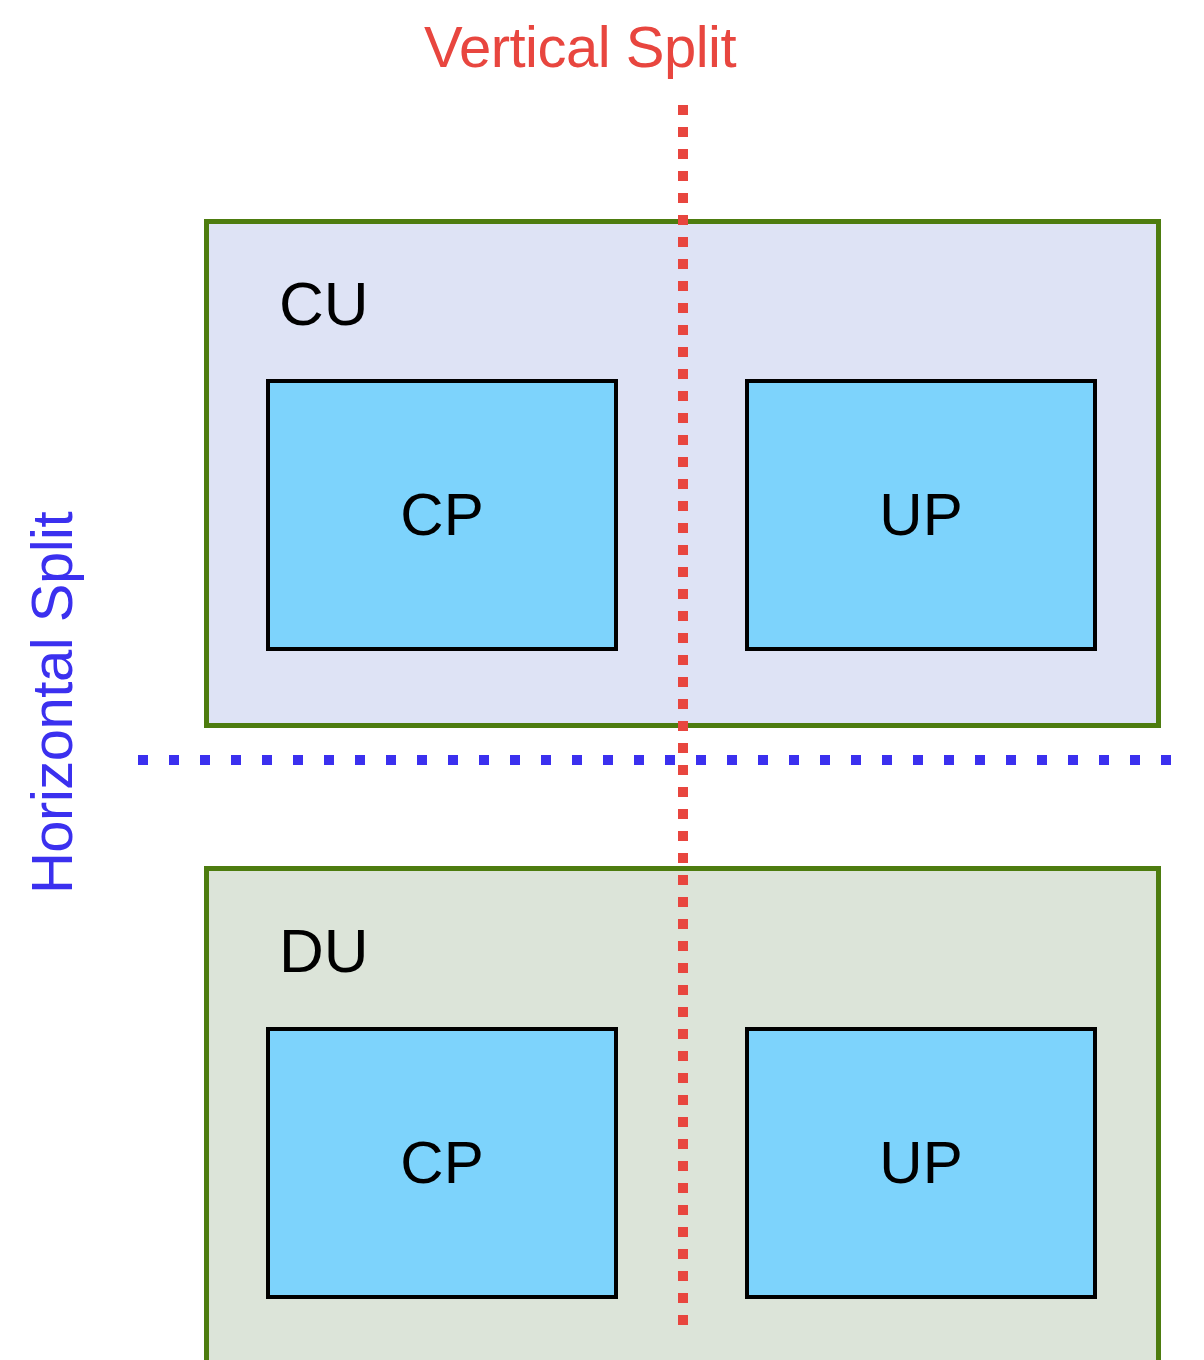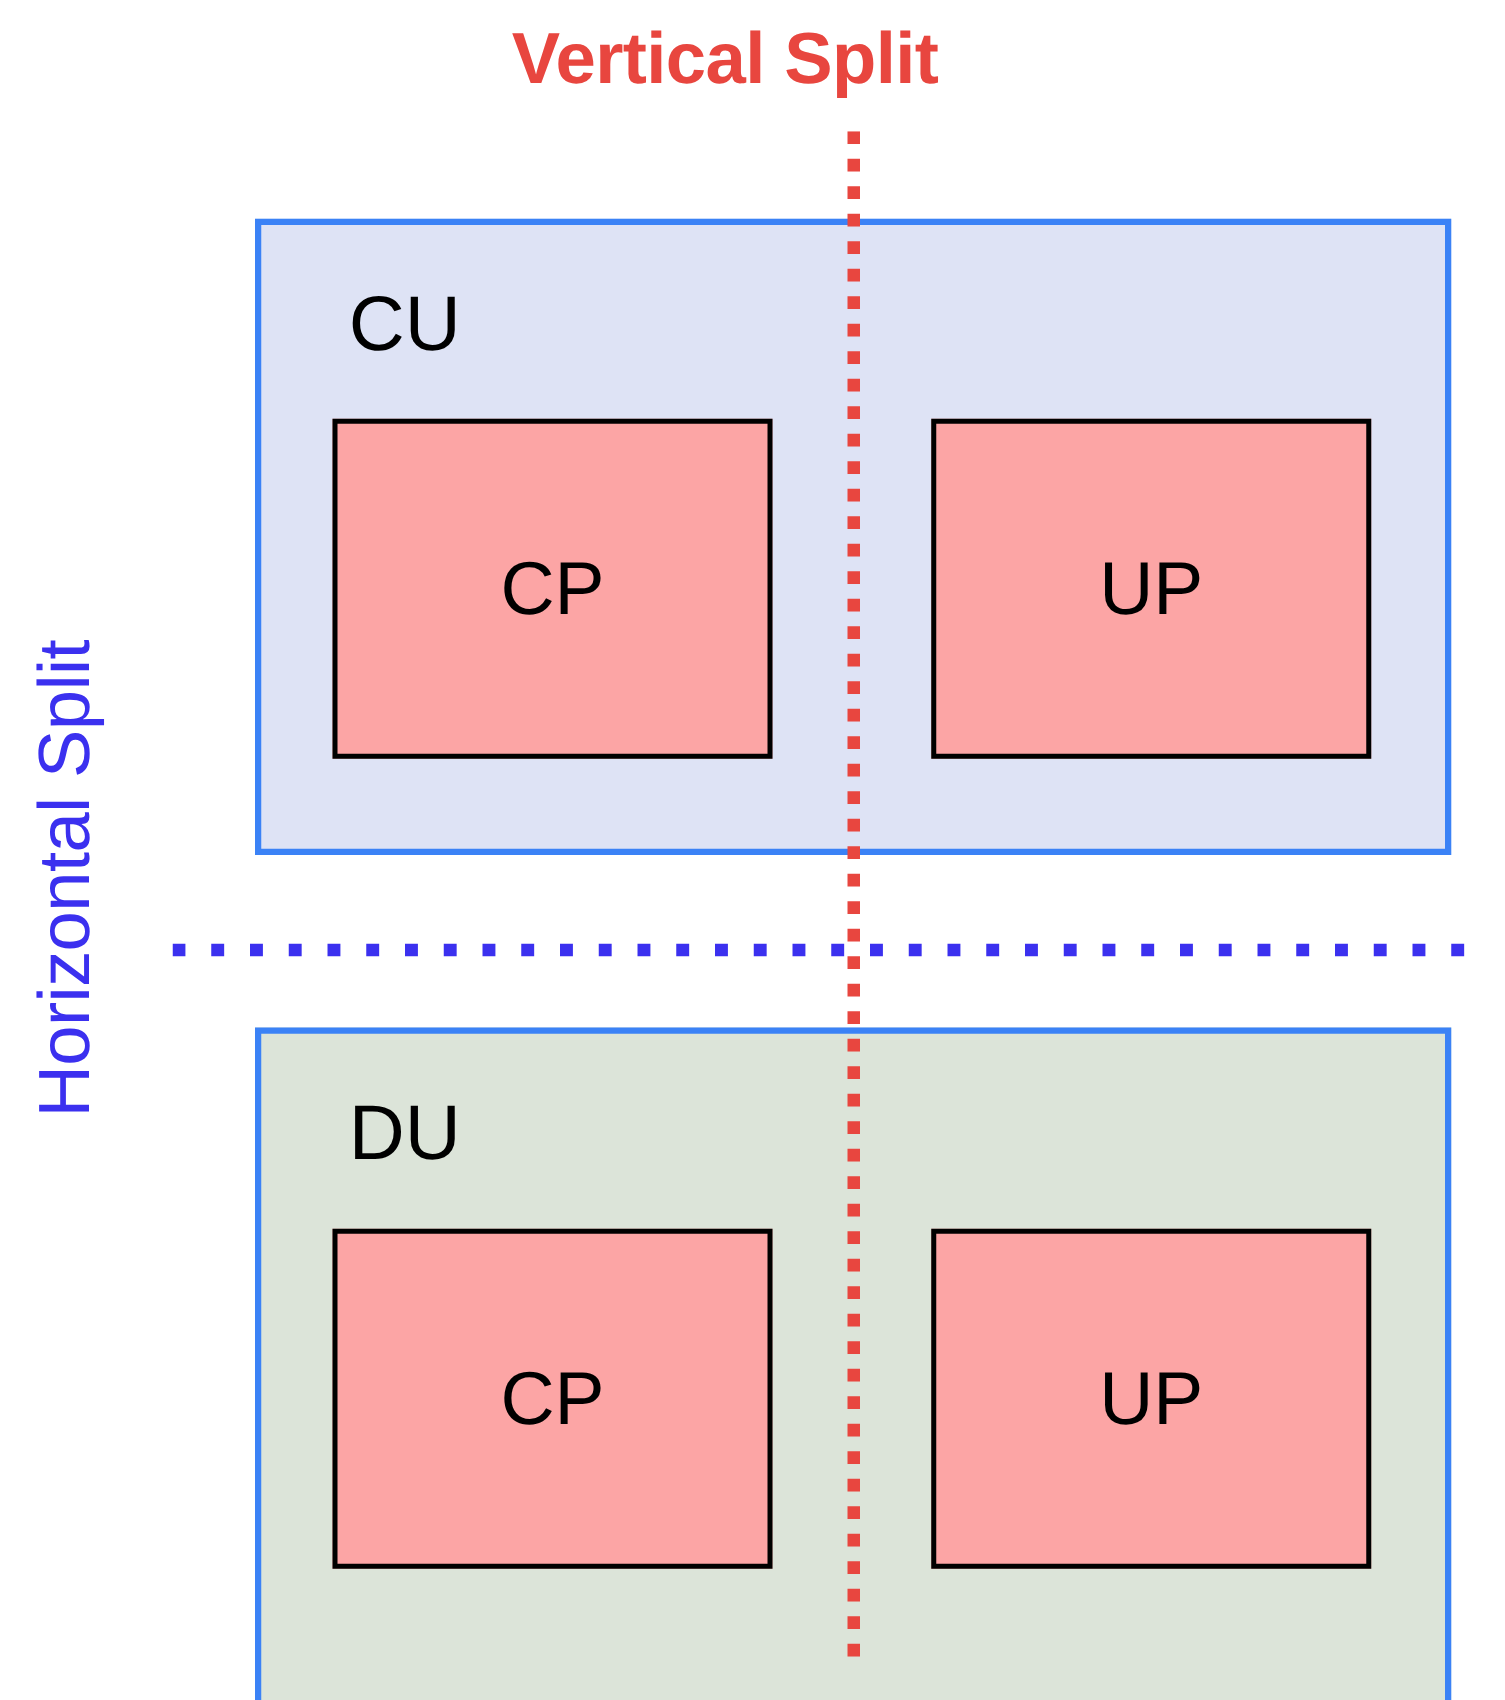--- a/index.html
+++ b/index.html
@@ -20,21 +20,21 @@
 
   
   .axis-title-top {
     position: absolute;
     left: 0;
     top: 16px;
     width: 1160px;
     text-align: center;
     font-size: 58px;
     line-height: 62px;
-    font-weight: 700;
+    font-weight: 400;
     letter-spacing: -0.5px;
     color: #e8463f;
     white-space: nowrap;
   }
   .axis-title-left {
     position: absolute;
     left: -228px;
     top: 672px;
     width: 560px;
     text-align: center;
@@ -45,21 +45,22 @@
     color: #3b30ef;
     white-space: nowrap;
     transform: rotate(-90deg);
     transform-origin: 50% 50%;
   }
 
   
   .unit-box {
     position: absolute;
     box-sizing: border-box;
-    border: 5px solid #3b82f6;
+    border: 5px solid #4d7c0f;
+    margin-top: 44px;
   }
   .unit-box.cu {
     left: 204px;
     top: 175px;
     width: 957px;
     height: 509px;
     background: #dee3f5;
   }
   .unit-box.du {
     left: 204px;
@@ -76,21 +77,21 @@
     line-height: 64px;
     color: #000000;
     white-space: nowrap;
   }
 
   
   .proc-box {
     position: absolute;
     box-sizing: border-box;
     border: 4px solid #000000;
-    background: #fca5a5;
+    background: #7dd3fc;
     display: flex;
     align-items: center;
     justify-content: center;
   }
   .proc-label {
     font-size: 60px;
     line-height: 62px;
     color: #000000;
     white-space: nowrap;
   }

